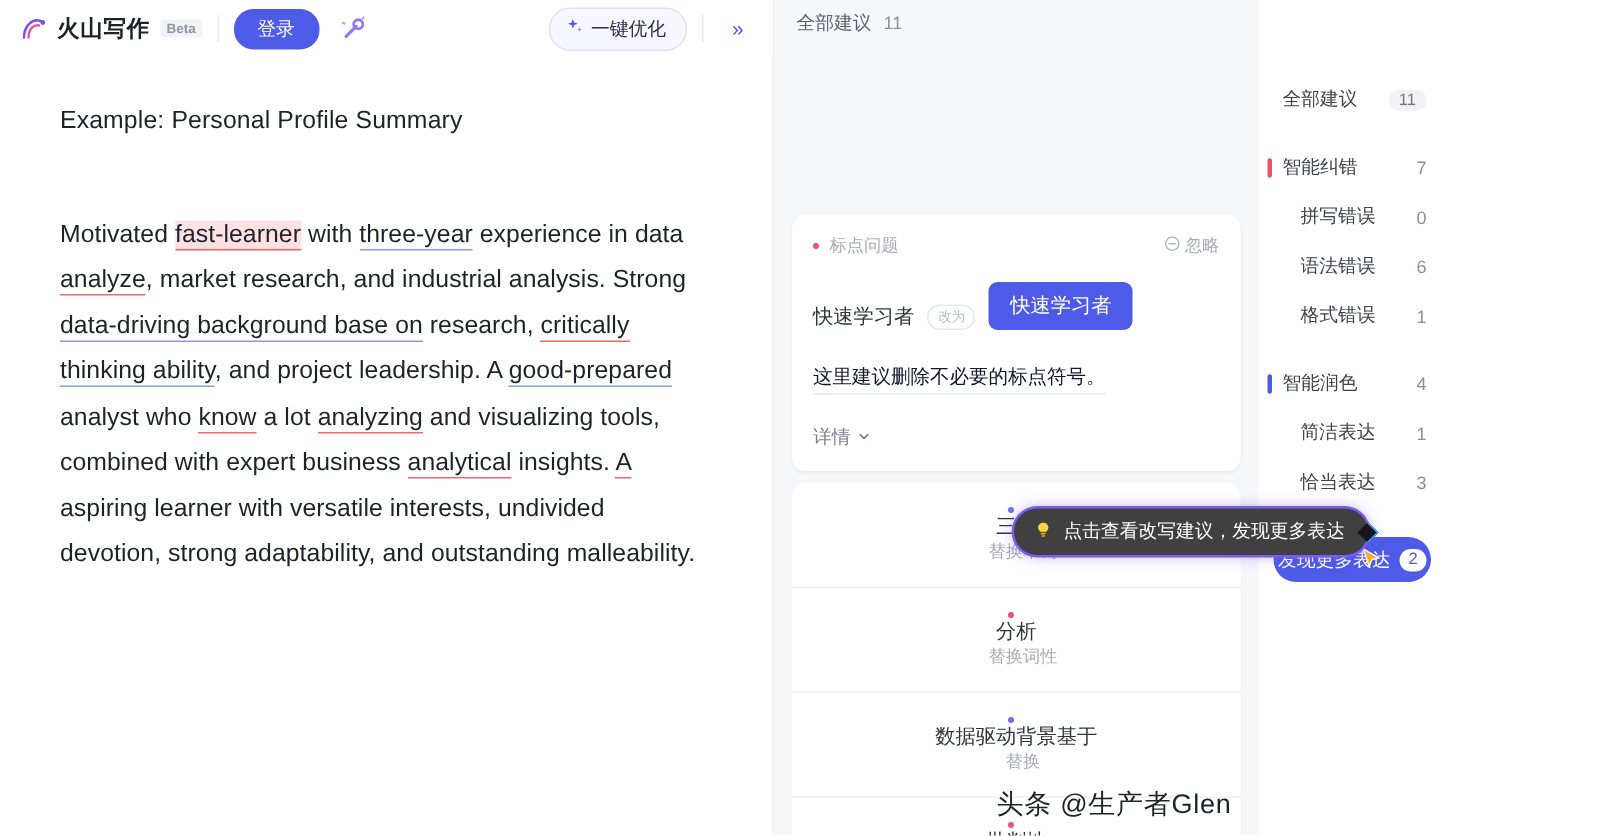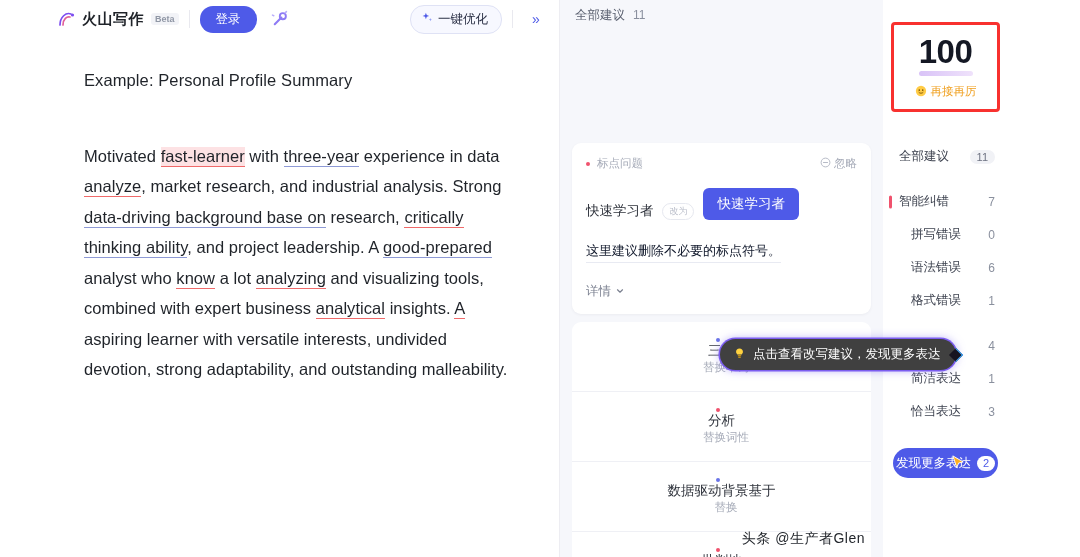--- a/index.html
+++ b/index.html
@@ -6,21 +6,20 @@
   html, body {
     width: 1080px; height: 557px;
     font-family: "Liberation Sans", sans-serif;
     background: #ffffff;
     overflow: hidden;
   }
   .app {
     position: relative;
     width: 964px; height: 557px;
     display: flex;
-    margin-left: 44px;
   }
 
   
   .editor-col {
     width: 578px; height: 557px;
     background: #ffffff;
     display: flex; flex-direction: column;
     border-right: 1px solid #ededf2;
     position: relative;
   }
@@ -187,21 +186,21 @@
   .tooltip:after {
     content: ""; position: absolute;
     right: -5px; top: 50%; transform: translateY(-50%) rotate(45deg);
     width: 9px; height: 9px; background: #17141f;
     border-right: 1.6px solid #3ea8ff; border-top: 1.6px solid #3ea8ff;
   }
 
   .watermark {
     position: absolute;
     right: 18px; bottom: 9px;
-    font-size: 14px; color: #1f2329;
+    font-size: 18px; color: #1f2329;
     letter-spacing: .5px; font-weight: normal;
     z-index: 25; white-space: nowrap;
   }
 
   
   .rail {
     width: 140px; height: 557px;
     background: #ffffff;
     display: flex; flex-direction: column;
     align-items: stretch;
@@ -387,35 +386,20 @@
           </svg>
         </span>
         <span>点击查看改写建议，发现更多表达</span>
       </div>
     </div>
 
     <div class="watermark">头条 @生产者Glen</div>
   </div>
 
   <div class="rail">
-    <div class="score-wrap">
-      <div class="score-num">100</div>
-      <div class="score-underline"></div>
-      <div class="score-sub">
-        <span>
-          <svg viewBox="0 0 14 14" width="12" height="12">
-            <circle cx="7" cy="7" r="6" fill="#ffcb45"></circle>
-            <circle cx="5" cy="6" r=".9" fill="#7a5200"></circle>
-            <circle cx="9" cy="6" r=".9" fill="#7a5200"></circle>
-            <path d="M4.6 8.7 C5.6 10, 8.4 10, 9.4 8.7" fill="none" stroke="#7a5200" stroke-width="1" stroke-linecap="round"></path>
-          </svg>
-        </span>
-        <span>再接再厉</span>
-      </div>
-    </div>
 
     <div class="rail-list">
       <div class="rail-item">
         <span class="lbl">全部建议</span>
         <span class="pill-count">11</span>
       </div>
 
       <div class="rail-item group" style="margin-top:12px;">
         <span class="bar red"></span>
         <span class="lbl">智能纠错</span>

